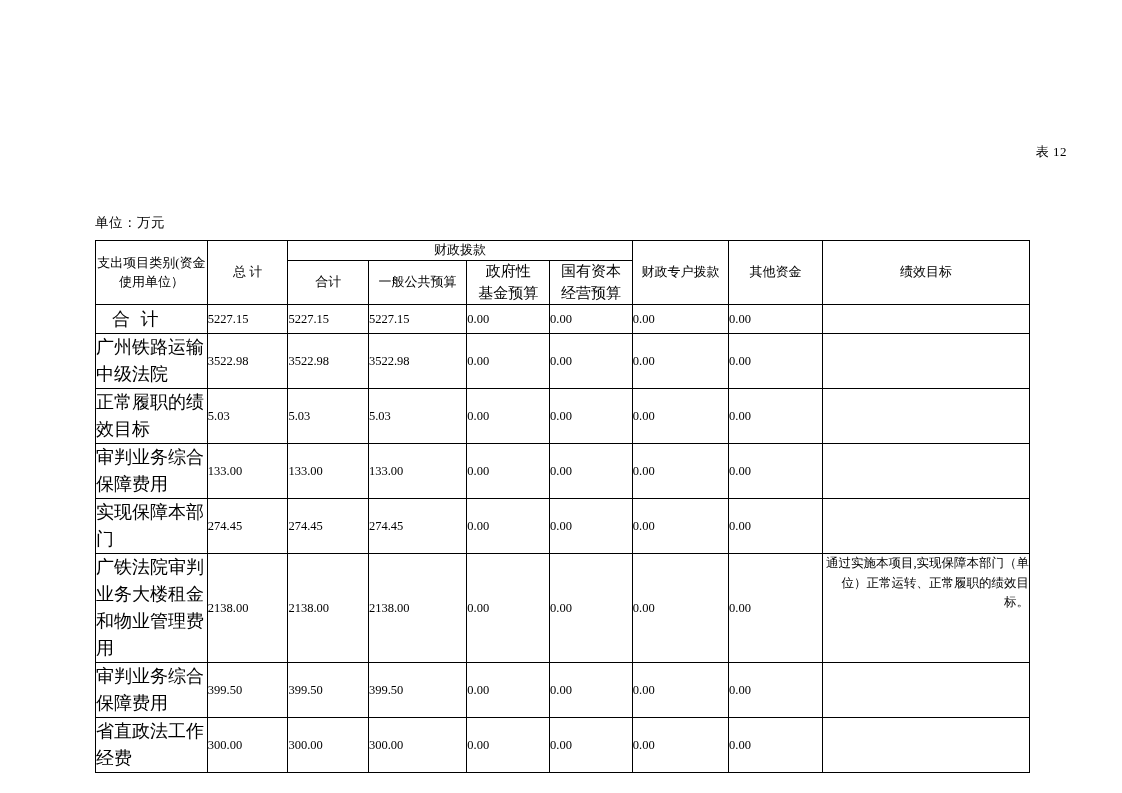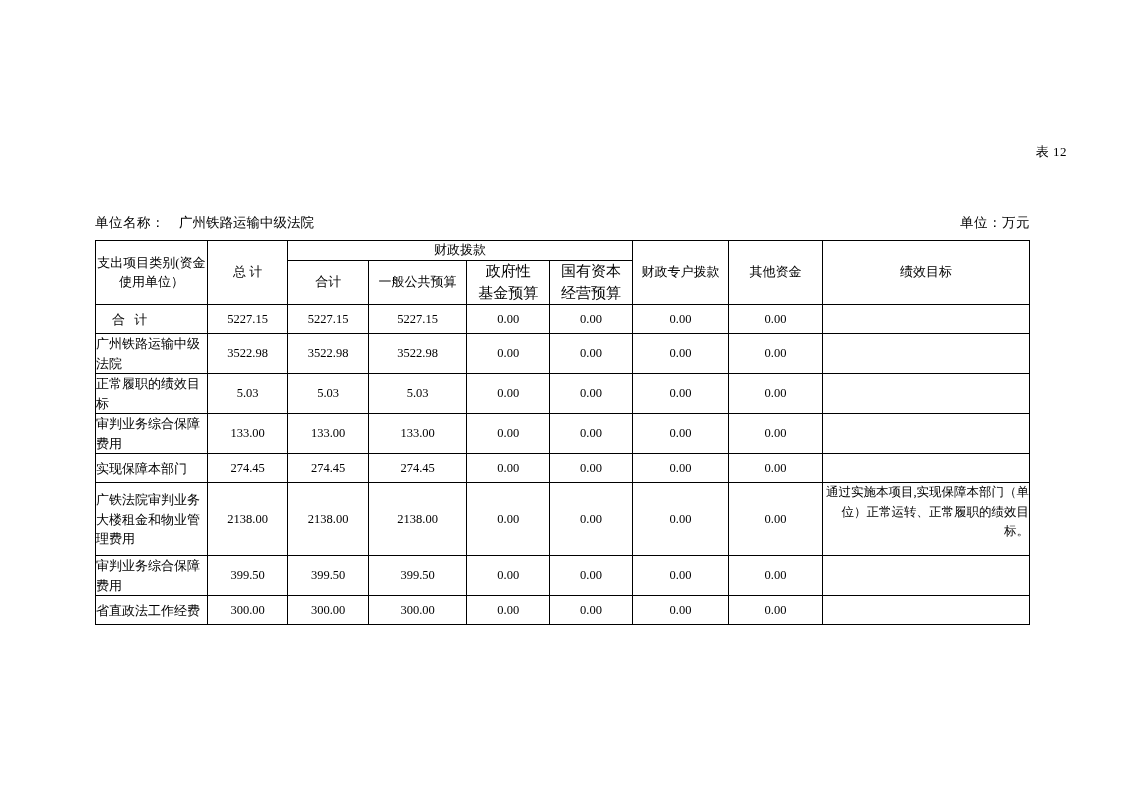--- a/index.html
+++ b/index.html
@@ -74,30 +74,30 @@
   .hcell {
     text-align: center;
     line-height: 1.45;
     padding: 4px 2px;
     font-size: 13px;
   }
   .hcell.small { font-size: 15px; }
   .rowlabel {
     padding: 5px 6px 5px 10px;
     line-height: 1.5;
-    font-size: 13px;
+    font-size: 18px;
     text-align: left;
   }
   .rowlabel.center {
     text-align: left;
     letter-spacing: 3px;
     padding-left: 16px;
   }
   .num {
-    text-align: center;
+    text-align: left;
     padding: 5px 9px 5px 4px;
     font-family: "Liberation Serif", "DejaVu Serif", serif;
     font-size: 12.5px;
   }
   .goal {
     text-align: right;
     padding: 5px 6px 5px 7px;
     line-height: 1.55;
     font-size: 12.5px;
   }
@@ -106,24 +106,20 @@
 </style>
 </head>
 <body>
 
 <div class="page">
 
   <div class="table-no">表 12</div>
 
 
   <div class="meta-row">
-    <div class="meta-left">
-      <span class="lbl">单位名称：</span>
-      <span class="val">广州铁路运输中级法院</span>
-    </div>
     <div class="meta-right">单位：万元</div>
   </div>
 
   <table class="budget">
     <colgroup>
       <col style="width:100px">
       <col style="width:72px">
       <col style="width:72px">
       <col style="width:88px">
       <col style="width:74px">

